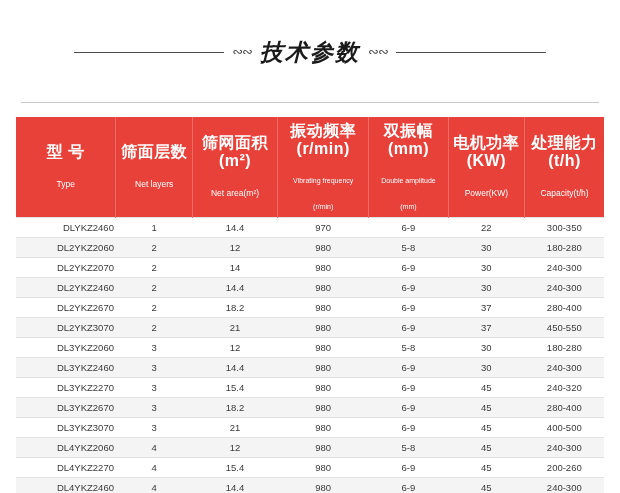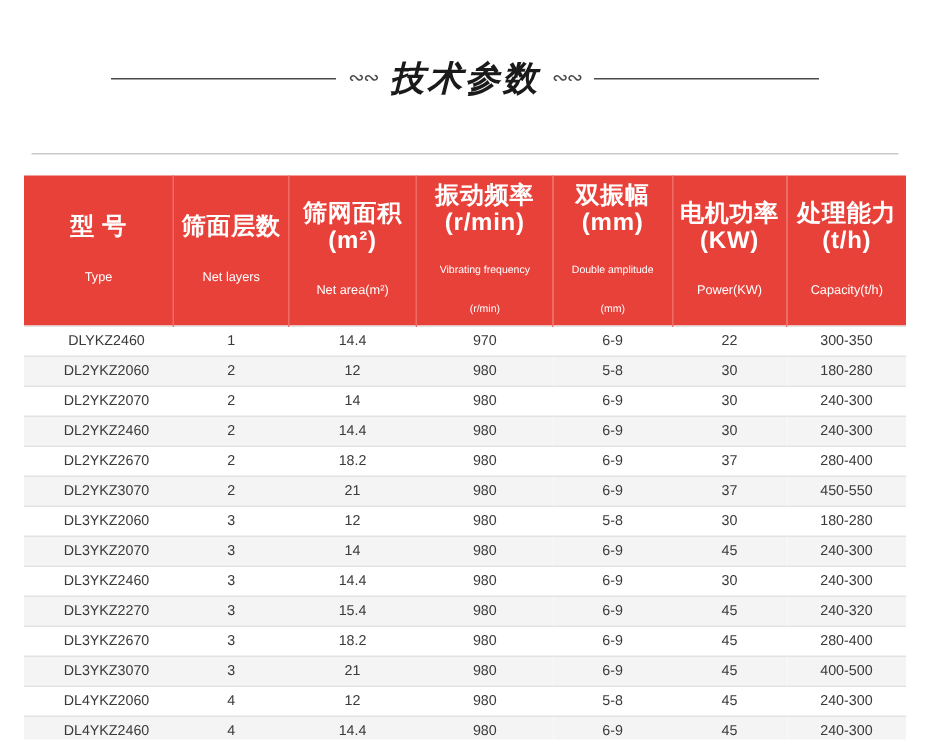--- a/index.html
+++ b/index.html
@@ -95,21 +95,21 @@
     font-size: 9.5px;
     color: #3a3a3a;
     padding: 4px 2px;
     border-bottom: 1px solid #e2e2e2;
     white-space: nowrap;
     overflow: hidden;
   }
   tbody tr:nth-child(odd) { background: #ffffff; }
   tbody tr:nth-child(even) { background: #f4f4f4; }
   tbody tr:first-child td { border-top: 1px solid #e2e2e2; }
-  td.col-type { text-align: center; padding-left: 12px; }
+  td.col-type { text-align: right; padding-left: 12px; }
 </style>
 </head>
 <body>
 
 <div class="page">
 
   <div class="header">
     <div class="rule"></div>
     <span class="swirl">∾∾</span>
     <h1 class="title">技术参数</h1>
@@ -222,29 +222,20 @@
           <tr>
             <td class="col-type">DL3YKZ2060</td>
             <td>3</td>
             <td>12</td>
             <td>980</td>
             <td>5-8</td>
             <td>30</td>
             <td>180-280</td>
           </tr>
           <tr>
-            <td class="col-type">DL3YKZ2070</td>
-            <td>3</td>
-            <td>14</td>
-            <td>980</td>
-            <td>6-9</td>
-            <td>45</td>
-            <td>240-300</td>
-          </tr>
-          <tr>
             <td class="col-type">DL3YKZ2460</td>
             <td>3</td>
             <td>14.4</td>
             <td>980</td>
             <td>6-9</td>
             <td>30</td>
             <td>240-300</td>
           </tr>
           <tr>
             <td class="col-type">DL3YKZ2270</td>
@@ -276,20 +267,29 @@
           <tr>
             <td class="col-type">DL4YKZ2060</td>
             <td>4</td>
             <td>12</td>
             <td>980</td>
             <td>5-8</td>
             <td>45</td>
             <td>240-300</td>
           </tr>
           <tr>
+            <td class="col-type">DL4YKZ2270</td>
+            <td>4</td>
+            <td>15.4</td>
+            <td>980</td>
+            <td>6-9</td>
+            <td>45</td>
+            <td>200-260</td>
+          </tr>
+          <tr>
             <td class="col-type">DL4YKZ2460</td>
             <td>4</td>
             <td>14.4</td>
             <td>980</td>
             <td>6-9</td>
             <td>45</td>
             <td>240-300</td>
           </tr>
         </tbody>
     </table>

